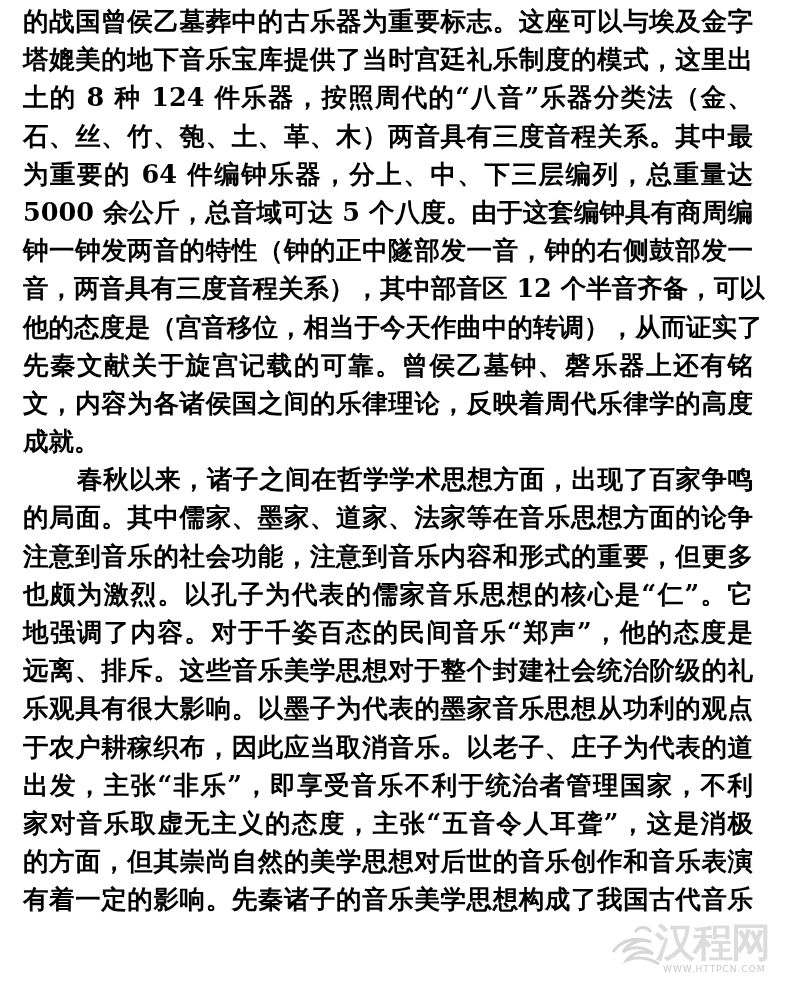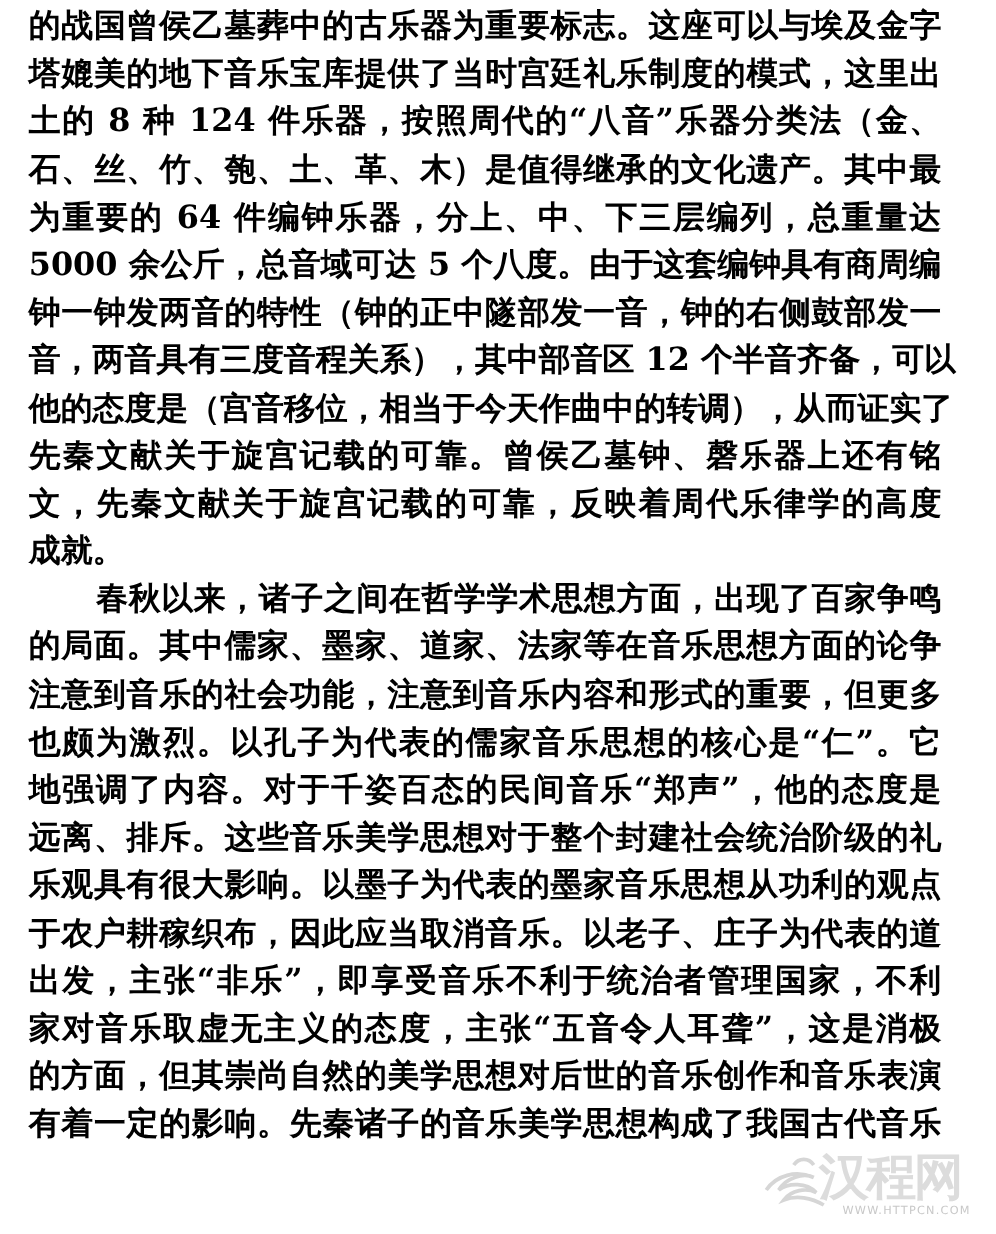--- a/index.html
+++ b/index.html
@@ -13,39 +13,39 @@
     height: 38.2px; line-height: 38.2px; white-space: nowrap;
     text-align: justify; text-align-last: justify; letter-spacing: 0;
   }
   .line.last { text-align-last: left; }
   .line.indent { padding-left: 54px; }
   .watermark {
     position: absolute; left: 655px; top: 920px; width: 140px; height: 60px;
     color: #d8d8d8; font-family: "DejaVu Sans", sans-serif;
   }
   .wm-logo { font-size: 40px; line-height: 44px; font-weight: bold; letter-spacing: -2px; color: #dcdcdc; }
-  .wm-url { font-size: 9px; letter-spacing: 1px; color: #c8c8c8; margin-left: 19px; }
+  .wm-url { font-size: 9px; letter-spacing: 1px; color: #c8c8c8; margin-left: 8px; }
   .wm-swirl { position: absolute; left: -48px; top: 2px; width: 58px; height: 46px; }
 </style>
 </head>
 <body>
 
 <div class="page">
   <div>
     <div class="line">的战国曾侯乙墓葬中的古乐器为重要标志。这座可以与埃及金字</div>
     <div class="line">塔媲美的地下音乐宝库提供了当时宫廷礼乐制度的模式，这里出</div>
     <div class="line">土的 8 种 124 件乐器，按照周代的“八音”乐器分类法（金、</div>
-    <div class="line">石、丝、竹、匏、土、革、木）是值得继承的文化遗产。其中最</div>
+    <div class="line">石、丝、竹、匏、土、革、木）两音具有三度音程关系。其中最</div>
     <div class="line">为重要的 64 件编钟乐器，分上、中、下三层编列，总重量达</div>
     <div class="line">5000 余公斤，总音域可达 5 个八度。由于这套编钟具有商周编</div>
     <div class="line">钟一钟发两音的特性（钟的正中隧部发一音，钟的右侧鼓部发一</div>
     <div class="line">音，两音具有三度音程关系），其中部音区 12 个半音齐备，可以</div>
     <div class="line">他的态度是（宫音移位，相当于今天作曲中的转调），从而证实了</div>
     <div class="line">先秦文献关于旋宫记载的可靠。曾侯乙墓钟、磬乐器上还有铭</div>
-    <div class="line">文，先秦文献关于旋宫记载的可靠，反映着周代乐律学的高度</div>
+    <div class="line">文，内容为各诸侯国之间的乐律理论，反映着周代乐律学的高度</div>
     <div class="line last">成就。</div>
   </div>
   <div>
     <div class="line indent">春秋以来，诸子之间在哲学学术思想方面，出现了百家争鸣</div>
     <div class="line">的局面。其中儒家、墨家、道家、法家等在音乐思想方面的论争</div>
     <div class="line">注意到音乐的社会功能，注意到音乐内容和形式的重要，但更多</div>
     <div class="line">也颇为激烈。以孔子为代表的儒家音乐思想的核心是“仁”。它</div>
     <div class="line">地强调了内容。对于千姿百态的民间音乐“郑声”，他的态度是</div>
     <div class="line">远离、排斥。这些音乐美学思想对于整个封建社会统治阶级的礼</div>
     <div class="line">乐观具有很大影响。以墨子为代表的墨家音乐思想从功利的观点</div>

